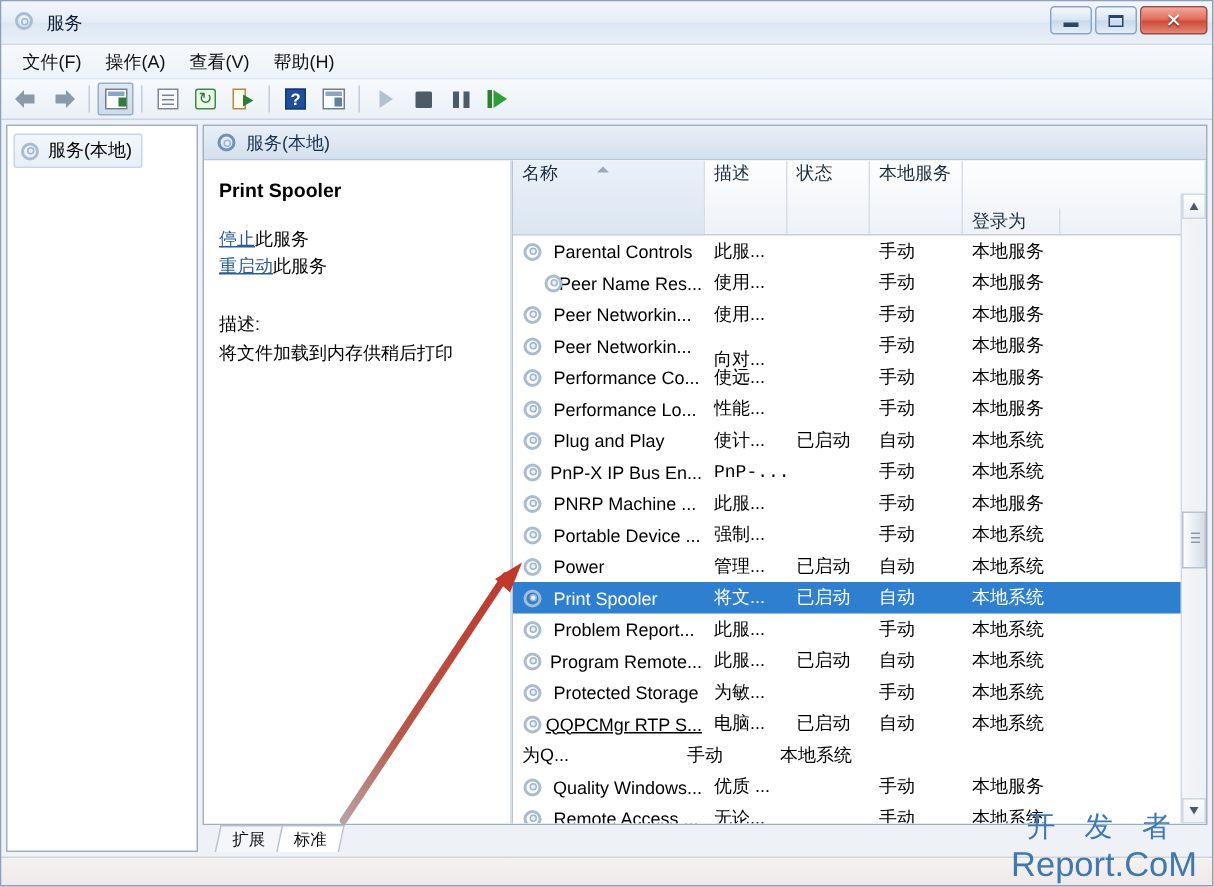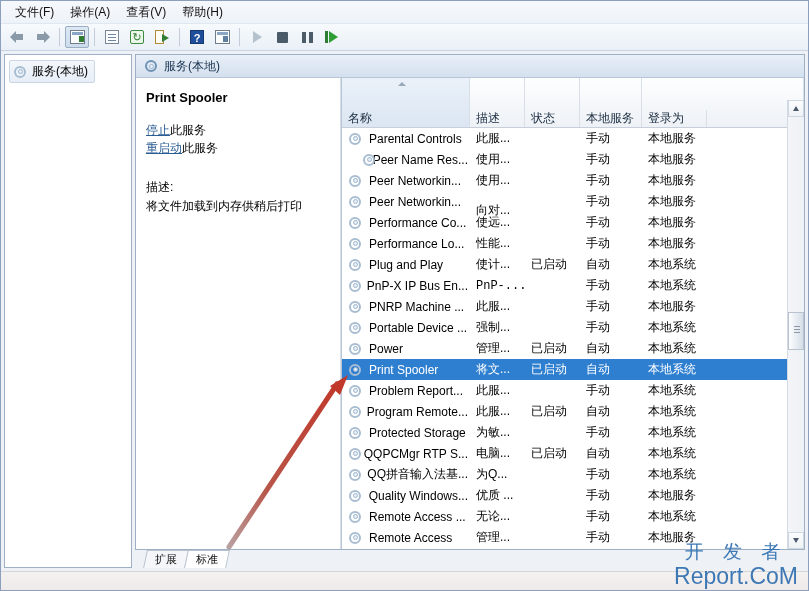--- a/index.html
+++ b/index.html
@@ -142,21 +142,21 @@
   .desc-text{font-size:12px;margin-top:2px;line-height:16px;}
 
   
   .listwrap{flex:1 1 auto;min-width:0;display:flex;flex-direction:column;background:#fff;border-left:1px solid #b9c6d6;position:relative;overflow:hidden;}
   .lhead{
     flex:0 0 22px;display:flex;font-size:12px;color:#1b2c3f;
     background:linear-gradient(to bottom,#fdfefe,#eef2f7);
     border-bottom:1px solid #c6cfda;position:relative;
   }
   .lhead .hc{
-    display:flex;align-items:flex-end;padding-left:6px;box-sizing:border-box;
+    display:flex;align-items:flex-start;padding-left:6px;box-sizing:border-box;
     border-right:1px solid #d8dfe8;position:relative;overflow:hidden;white-space:nowrap;
   }
   .hc.sorted{background:linear-gradient(to bottom,#eaf1f9,#dbe6f2);}
   .sortarrow{
     position:absolute;left:56px;top:4px;width:0;height:0;
     border-left:4px solid transparent;border-right:4px solid transparent;border-bottom:4px solid #9aa9b8;
   }
   .rows{flex:1 1 auto;overflow:hidden;position:relative;}
   .row{display:flex;height:21px;align-items:center;font-size:12px;white-space:nowrap;}
   .row.sel{background:#2f7fd1;color:#fff;}
@@ -208,20 +208,37 @@
     color:#2f6fb0;pointer-events:none;line-height:1;
   }
   .wm .l1{font-size:19px;letter-spacing:7px;opacity:.92;}
   .wm .l2{font-size:23px;letter-spacing:0px;margin-top:4px;opacity:.92;}
 </style>
 </head>
 <body>
 
 <div class="win">
 
+  <div class="titlebar">
+    <div class="title-icon">
+      <span class="gear dim"></span>
+    </div>
+    <div class="title-text">服务</div>
+    <div class="winbtns">
+      <div class="wb">
+          <div class="wb-min"></div>
+        </div>
+      <div class="wb">
+          <div class="wb-max"></div>
+        </div>
+      <div class="wb close">
+          <div class="wb-x">✕</div>
+        </div>
+    </div>
+  </div>
 
   <div class="menubar">
     <div class="menu-item">文件(F)</div>
     <div class="menu-item">操作(A)</div>
     <div class="menu-item">查看(V)</div>
     <div class="menu-item">帮助(H)</div>
   </div>
 
   <div class="toolbar">
     <div class="tb">
@@ -468,34 +485,30 @@
                   <div class="cell name" style="width: 128px;">
                     <span class="gear dim"></span>
                     <span class="namechip">Protected Storage</span>
                   </div>
                   <div class="cell" style="width: 55px;">为敏...</div>
                   <div class="cell" style="width: 55px;"></div>
                   <div class="cell" style="width: 62px;">手动</div>
                   <div class="cell" style="width: 65px;">本地系统</div>
                 </div>
                 <div class="row">
-                  <div class="cell name" style="width: 128px;">
+                  <div class="cell name" style="width: 128px; text-decoration: underline;">
                     <span class="gear dim"></span>
                     <span class="namechip">QQPCMgr RTP S...</span>
                   </div>
                   <div class="cell" style="width: 55px;">电脑...</div>
                   <div class="cell" style="width: 55px;">已启动</div>
                   <div class="cell" style="width: 62px;">自动</div>
                   <div class="cell" style="width: 65px;">本地系统</div>
                 </div>
                 <div class="row">
-                  <div class="cell name" style="width: 128px;">
-                    <span class="gear dim"></span>
-                    <span class="namechip">QQ拼音输入法基...</span>
-                  </div>
                   <div class="cell" style="width: 55px;">为Q...</div>
                   <div class="cell" style="width: 55px;"></div>
                   <div class="cell" style="width: 62px;">手动</div>
                   <div class="cell" style="width: 65px;">本地系统</div>
                 </div>
                 <div class="row">
                   <div class="cell name" style="width: 128px;">
                     <span class="gear dim"></span>
                     <span class="namechip">Quality Windows...</span>
                   </div>

